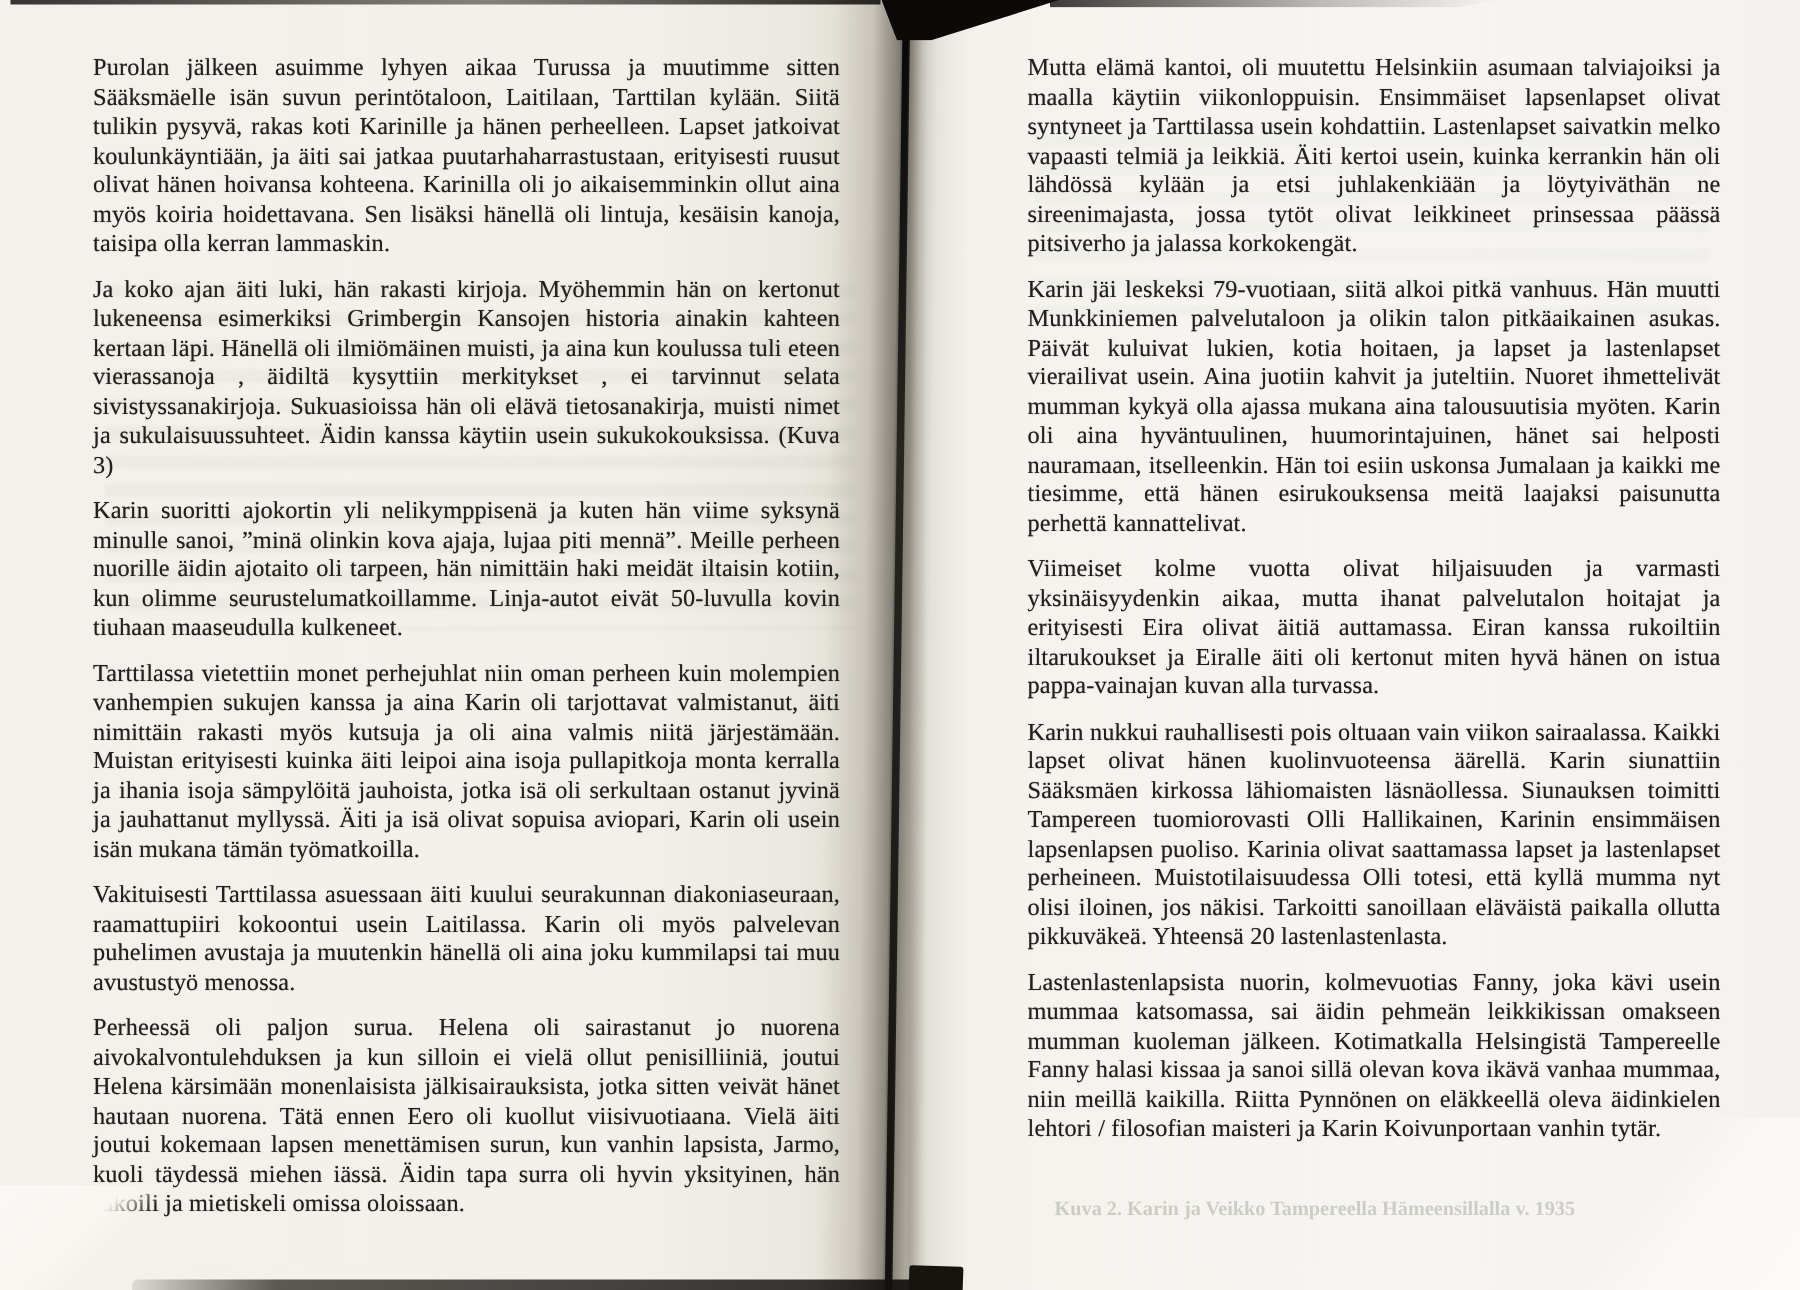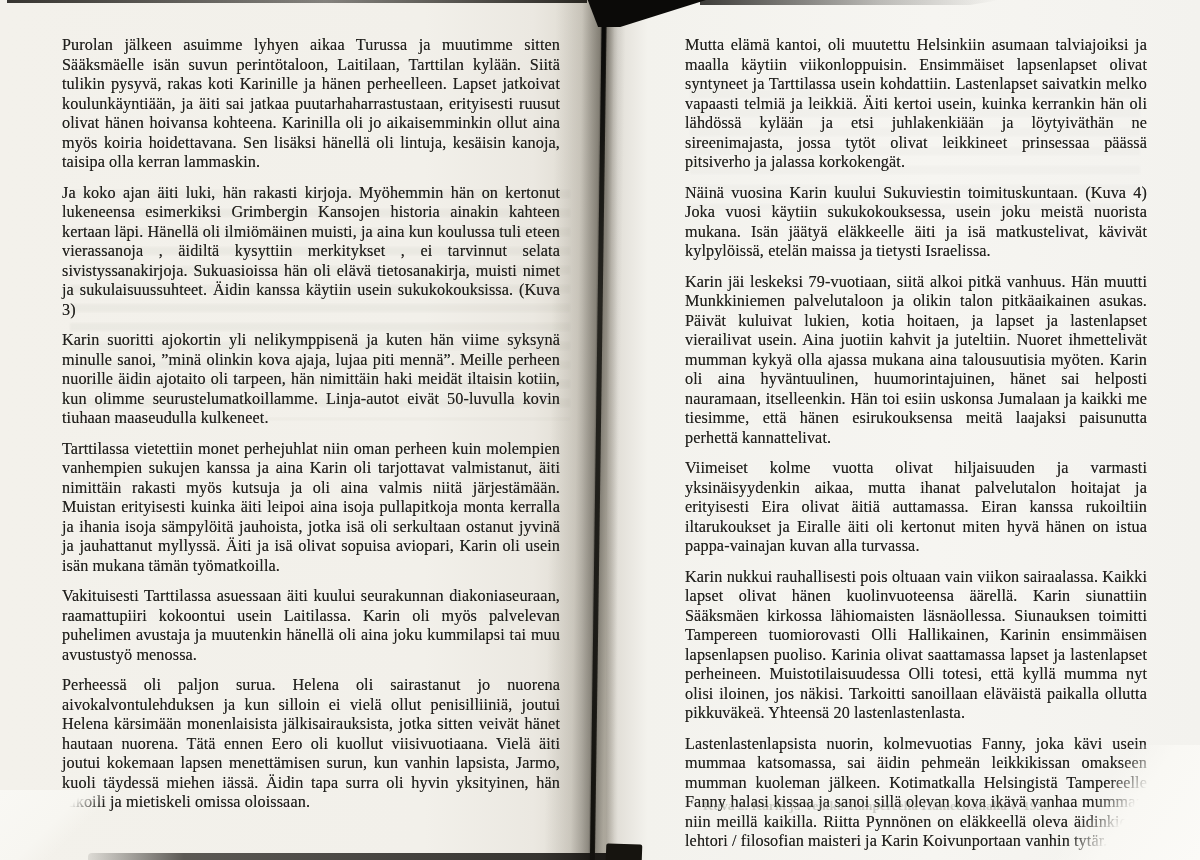--- a/index.html
+++ b/index.html
@@ -111,21 +111,20 @@
     <p>Purolan jälkeen asuimme lyhyen aikaa Turussa ja muutimme sitten Sääksmäelle isän suvun perintötaloon, Laitilaan, Tarttilan kylään. Siitä tulikin pysyvä, rakas koti Karinille ja hänen perheelleen. Lapset jatkoivat koulunkäyntiään, ja äiti sai jatkaa puutarhaharrastustaan, erityisesti ruusut olivat hänen hoivansa kohteena. Karinilla oli jo aikaisemminkin ollut aina myös koiria hoidettavana. Sen lisäksi hänellä oli lintuja, kesäisin kanoja, taisipa olla kerran lammaskin.</p>
     <p>Ja koko ajan äiti luki, hän rakasti kirjoja. Myöhemmin hän on kertonut lukeneensa esimerkiksi Grimbergin Kansojen historia ainakin kahteen kertaan läpi. Hänellä oli ilmiömäinen muisti, ja aina kun koulussa tuli eteen vierassanoja , äidiltä kysyttiin merkitykset , ei tarvinnut selata sivistyssanakirjoja. Sukuasioissa hän oli elävä tietosanakirja, muisti nimet ja sukulaisuussuhteet. Äidin kanssa käytiin usein sukukokouksissa. (Kuva 3)</p>
     <p>Karin suoritti ajokortin yli nelikymppisenä ja kuten hän viime syksynä minulle sanoi, ”minä olinkin kova ajaja, lujaa piti mennä”. Meille perheen nuorille äidin ajotaito oli tarpeen, hän nimittäin haki meidät iltaisin kotiin, kun olimme seurustelumatkoillamme. Linja-autot eivät 50-luvulla kovin tiuhaan maaseudulla kulkeneet.</p>
     <p>Tarttilassa vietettiin monet perhejuhlat niin oman perheen kuin molempien vanhempien sukujen kanssa ja aina Karin oli tarjottavat valmistanut, äiti nimittäin rakasti myös kutsuja ja oli aina valmis niitä järjestämään. Muistan erityisesti kuinka äiti leipoi aina isoja pullapitkoja monta kerralla ja ihania isoja sämpylöitä jauhoista, jotka isä oli serkultaan ostanut jyvinä ja jauhattanut myllyssä. Äiti ja isä olivat sopuisa aviopari, Karin oli usein isän mukana tämän työmatkoilla.</p>
     <p>Vakituisesti Tarttilassa asuessaan äiti kuului seurakunnan diakoniaseuraan, raamattupiiri kokoontui usein Laitilassa. Karin oli myös palvelevan puhelimen avustaja ja muutenkin hänellä oli aina joku kummilapsi tai muu avustustyö menossa.</p>
     <p>Perheessä oli paljon surua. Helena oli sairastanut jo nuorena aivokalvontulehduksen ja kun silloin ei vielä ollut penisilliiniä, joutui Helena kärsimään monenlaisista jälkisairauksista, jotka sitten veivät hänet hautaan nuorena. Tätä ennen Eero oli kuollut viisivuotiaana. Vielä äiti joutui kokemaan lapsen menettämisen surun, kun vanhin lapsista, Jarmo, kuoli täydessä miehen iässä. Äidin tapa surra oli hyvin yksityinen, hän rukoili ja mietiskeli omissa oloissaan.</p>
   </div>
 
   <div class="text-col text-right">
     <p>Mutta elämä kantoi, oli muutettu Helsinkiin asumaan talviajoiksi ja maalla käytiin viikonloppuisin. Ensimmäiset lapsenlapset olivat syntyneet ja Tarttilassa usein kohdattiin. Lastenlapset saivatkin melko vapaasti telmiä ja leikkiä. Äiti kertoi usein, kuinka kerrankin hän oli lähdössä kylään ja etsi juhlakenkiään ja löytyiväthän ne sireenimajasta, jossa tytöt olivat leikkineet prinsessaa päässä pitsiverho ja jalassa korkokengät.</p>
-    <p>Näinä vuosina Karin kuului Sukuviestin toimituskuntaan. (Kuva 4) Joka vuosi käytiin sukukokouksessa, usein joku meistä nuorista mukana. Isän jäätyä eläkkeelle äiti ja isä matkustelivat, kävivät kylpylöissä, etelän maissa ja tietysti Israelissa.</p>
     <p>Karin jäi leskeksi 79-vuotiaan, siitä alkoi pitkä vanhuus. Hän muutti Munkkiniemen palvelutaloon ja olikin talon pitkäaikainen asukas. Päivät kuluivat lukien, kotia hoitaen, ja lapset ja lastenlapset vierailivat usein. Aina juotiin kahvit ja juteltiin. Nuoret ihmettelivät mumman kykyä olla ajassa mukana aina talousuutisia myöten. Karin oli aina hyväntuulinen, huumorintajuinen, hänet sai helposti nauramaan, itselleenkin. Hän toi esiin uskonsa Jumalaan ja kaikki me tiesimme, että hänen esirukouksensa meitä laajaksi paisunutta perhettä kannattelivat.</p>
     <p>Viimeiset kolme vuotta olivat hiljaisuuden ja varmasti yksinäisyydenkin aikaa, mutta ihanat palvelutalon hoitajat ja erityisesti Eira olivat äitiä auttamassa. Eiran kanssa rukoiltiin iltarukoukset ja Eiralle äiti oli kertonut miten hyvä hänen on istua pappa-vainajan kuvan alla turvassa.</p>
     <p>Karin nukkui rauhallisesti pois oltuaan vain viikon sairaalassa. Kaikki lapset olivat hänen kuolinvuoteensa äärellä. Karin siunattiin Sääksmäen kirkossa lähiomaisten läsnäollessa. Siunauksen toimitti Tampereen tuomiorovasti Olli Hallikainen, Karinin ensimmäisen lapsenlapsen puoliso. Karinia olivat saattamassa lapset ja lastenlapset perheineen. Muistotilaisuudessa Olli totesi, että kyllä mumma nyt olisi iloinen, jos näkisi. Tarkoitti sanoillaan eläväistä paikalla ollutta pikkuväkeä. Yhteensä 20 lastenlastenlasta.</p>
     <p>Lastenlastenlapsista nuorin, kolmevuotias Fanny, joka kävi usein mummaa katsomassa, sai äidin pehmeän leikkikissan omakseen mumman kuoleman jälkeen. Kotimatkalla Helsingistä Tampereelle Fanny halasi kissaa ja sanoi sillä olevan kova ikävä vanhaa mummaa, niin meillä kaikilla. Riitta Pynnönen on eläkkeellä oleva äidinkielen lehtori / filosofian maisteri ja Karin Koivunportaan vanhin tytär.</p>
   </div>
 
   <div class="bleed-caption">Kuva 2. Karin ja Veikko Tampereella Hämeensillalla v. 1935</div>
 
   <div class="gutter-shadow-left"></div>
   <div class="gutter-line"></div>

